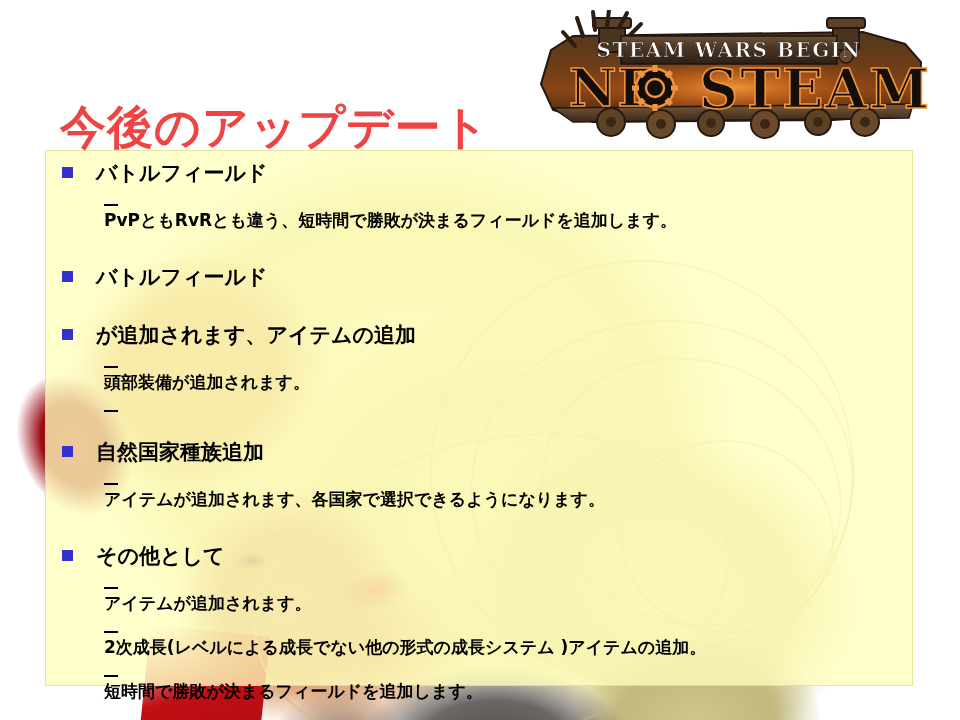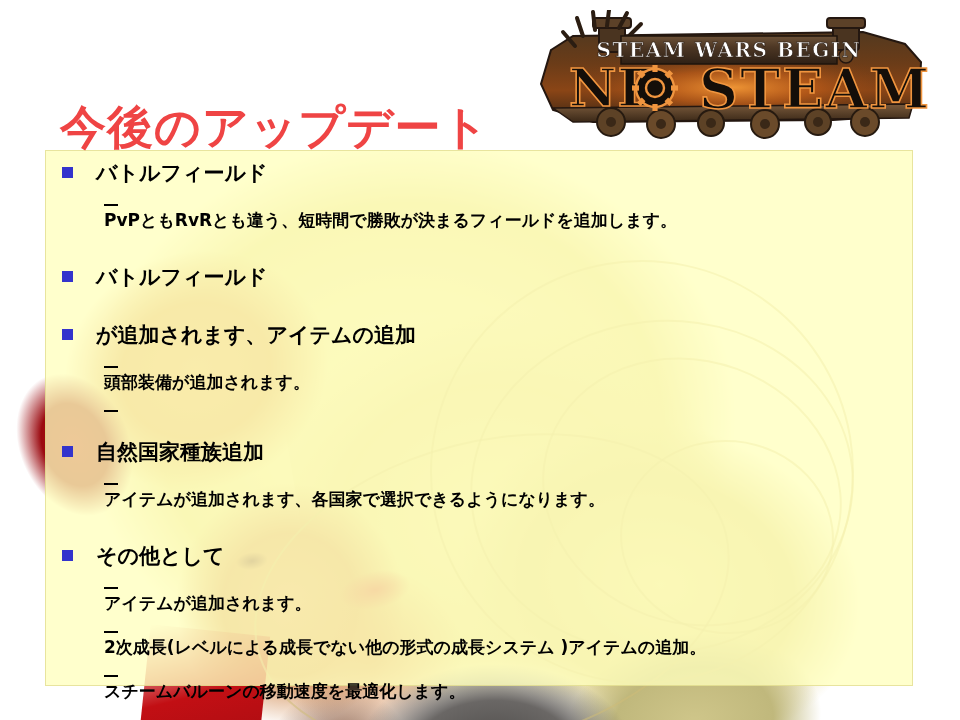--- a/index.html
+++ b/index.html
@@ -326,21 +326,21 @@
       <div class="sub-item">
         <div class="dash"></div>
         <div class="sub-text">アイテムが追加されます。</div>
       </div>
       <div class="sub-item">
         <div class="dash"></div>
         <div class="sub-text">2次成長(レベルによる成長でない他の形式の成長システム )アイテムの追加。</div>
       </div>
       <div class="sub-item">
         <div class="dash"></div>
-        <div class="sub-text">スチームバルーンの移動速度を最適化します。</div>
+        <div class="sub-text">短時間で勝敗が決まるフィールドを追加します。</div>
       </div>
     </div>
 
   </div>
 
   <div class="logo">
     <svg width="395" height="132" viewBox="0 0 395 132" xmlns="http://www.w3.org/2000/svg">
       <defs>
         <linearGradient id="plateGrad" x1="0" y1="0" x2="0" y2="1">
           <stop offset="0%" stop-color="#6d5238"></stop>

